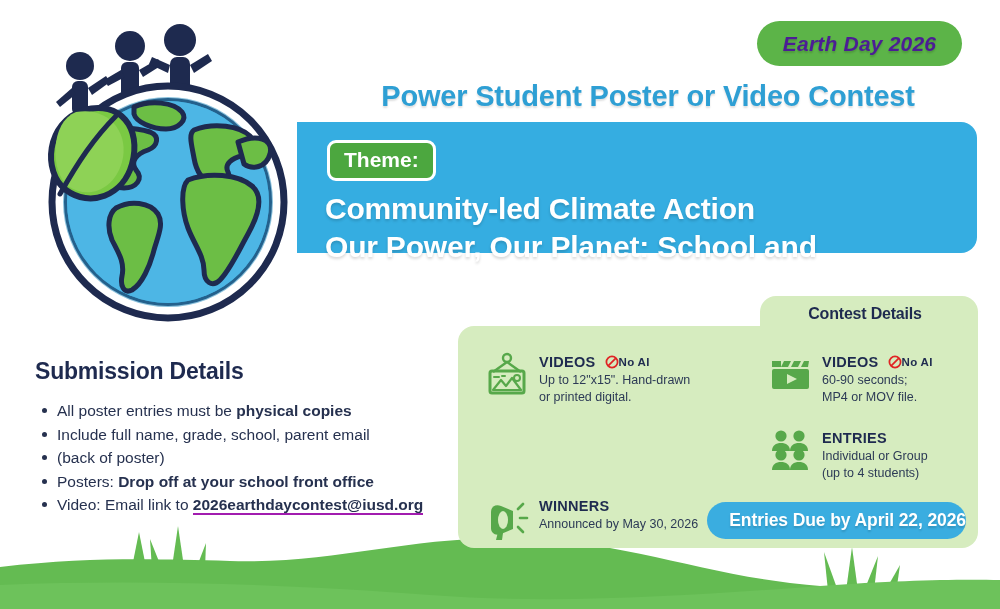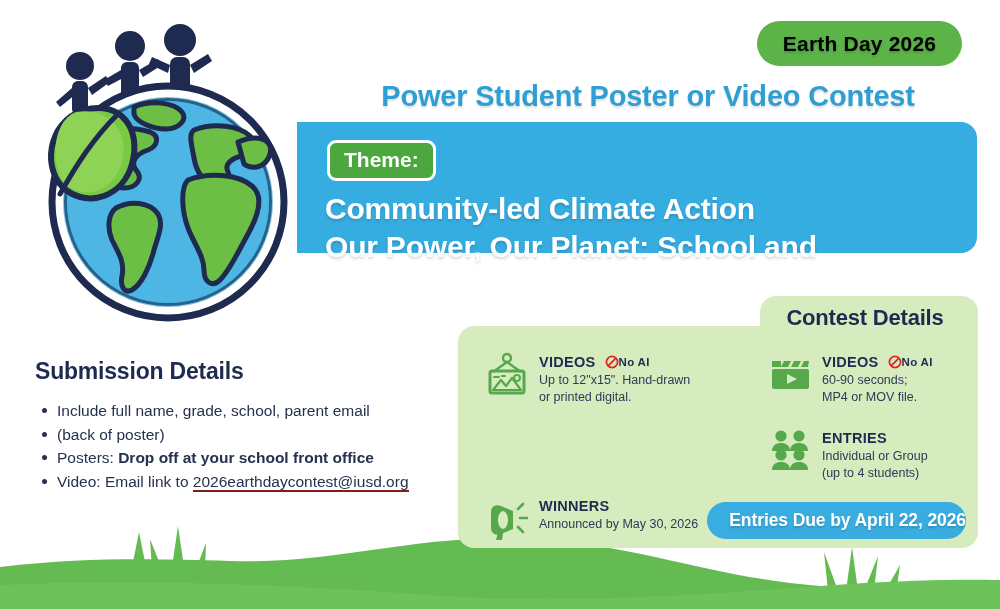--- a/index.html
+++ b/index.html
@@ -40,25 +40,26 @@
     position: absolute;
     left: 757px;
     top: 21px;
     width: 205px;
     height: 45px;
     background: #5cb448;
     border-radius: 23px;
     display: flex;
     align-items: center;
     justify-content: center;
-    color: #000000;
+    color: #4c1d95;
     font-size: 21px;
     font-weight: bold;
     letter-spacing: 0.2px;
     text-shadow: 0 2px 2px rgba(0,0,0,0.16);
+    font-style: italic;
   }
 
   
   .headline {
     position: absolute;
     left: 318px;
     top: 80px;
     width: 660px;
     text-align: center;
     color: #2e9fd4;
@@ -134,22 +135,22 @@
     position: absolute;
     left: -15px;
     top: 9px;
     width: 5px;
     height: 5px;
     border-radius: 50%;
     background: #26314f;
   }
   .submission b { font-weight: bold; }
   .email-link {
-    font-weight: normal;
-    border-bottom: 2px solid #7f1d1d;
+    font-weight: bold;
+    border-bottom: 2px solid #a21caf;
   }
 
   
   .panel-top {
     position: absolute;
     left: 760px;
     top: 296px;
     width: 218px;
     height: 50px;
     background: #d6ecbf;
@@ -165,21 +166,21 @@
     background: #d6ecbf;
     border-radius: 16px;
   }
   .panel-title {
     position: absolute;
     left: 760px;
     top: 305px;
     width: 210px;
     text-align: center;
     color: #1e2a4f;
-    font-size: 22px;
+    font-size: 16px;
     font-weight: bold;
     letter-spacing: -0.2px;
   }
 
   .detail-item {
     position: absolute;
     display: flex;
     align-items: flex-start;
     gap: 10px;
   }
@@ -335,20 +336,23 @@
     <div class="theme-text">
       <div>Community-led Climate Action</div>
       <div>Our Power, Our Planet: School and</div>
     </div>
   </div>
 
   <div class="submission">
     <h2>Submission Details</h2>
     <ul>
       <li>
+        <span>All poster entries must be </span><b>physical copies</b>
+      </li>
+      <li>
         <span>Include full name, grade, school, parent email</span>
       </li>
       <li>
         <span>(back of poster)</span>
       </li>
       <li>
         <span>Posters: </span><b>Drop off at your school front office</b>
       </li>
       <li>
         <span>Video: Email link to </span><span class="email-link">2026earthdaycontest@iusd.org</span>

